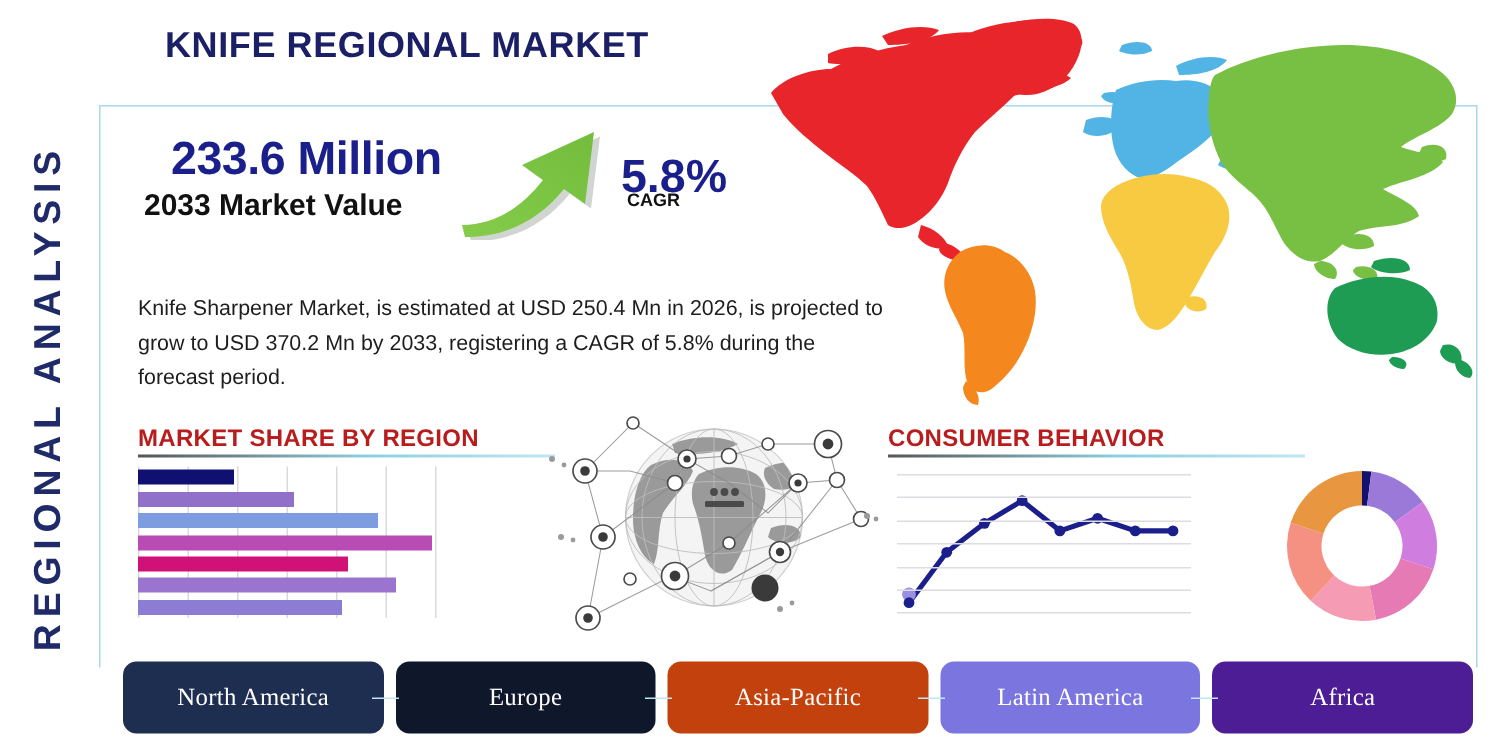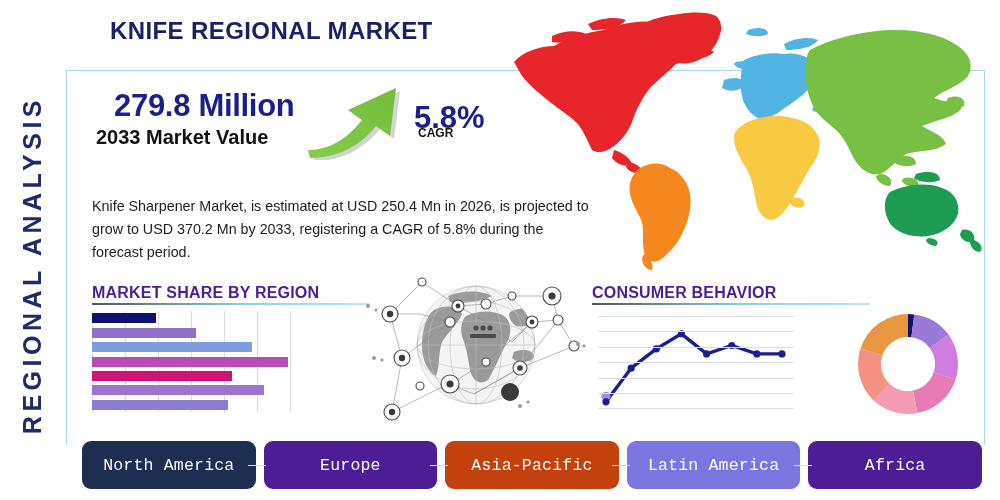--- a/index.html
+++ b/index.html
@@ -73,21 +73,21 @@
     font-family:"Liberation Sans", sans-serif;
     margin-top:11px;
   }
 
   
   .worldmap { position:absolute; left:492px; top:2px; width:508px; height:272px; }
 
   
   .sec-head {
     position:absolute;
-    font-size:16px; font-weight:700; color:#4c1d95;
+    font-size:16px; font-weight:700; color:#b91c1c;
     letter-spacing:0.2px;
   }
   .sec-rule { position:absolute; height:1.5px; }
   .rule-grad-l { background:linear-gradient(90deg,#555 0%, #8fcfe0 55%, #bfe6f2 100%); }
   .rule-grad-r { background:linear-gradient(90deg,#555 0%, #8fcfe0 55%, #bfe6f2 100%); }
 
   
   .barchart { position:absolute; left:92px; top:311px; width:200px; height:101px; }
   .bc-grid { position:absolute; inset:0; }
   .bc-vline { position:absolute; top:0; bottom:0; width:1px; background:#d9d9de; }
@@ -104,40 +104,40 @@
   
   .donut { position:absolute; left:852px; top:308px; width:112px; height:112px; }
 
   
   .regions { position:absolute; left:82px; top:441px; width:900px; height:48px;
              display:flex; gap:8px; }
   .region-btn {
     flex:1; border-radius:9px;
     display:flex; align-items:center; justify-content:center;
     color:#ffffff; font-size:16.5px; letter-spacing:0.2px;
-    font-family:Liberation Mono, monospace;
+    font-family:Liberation Serif, serif;
     cursor:pointer; user-select:none;
   }
   .region-connector{ position:absolute; top:465px; height:1.4px; background:#bfe6f2; }
 </style>
 </head>
 <body>
 
 <div id="root">
 
   <div class="side-label">
     <span>REGIONAL ANALYSIS</span>
   </div>
 
   <div class="main-title">KNIFE REGIONAL MARKET</div>
 
   <div class="panel"></div>
 
   <div class="kpi-row">
-    <div class="kpi-value">279.8 Million</div>
+    <div class="kpi-value">233.6 Million</div>
     <div class="kpi-caption">2033 Market Value</div>
 
     <div class="arrow-wrap">
       <svg viewBox="0 0 110 80" width="110" height="80">
         <defs>
           <linearGradient id="gArrow" x1="0" y1="1" x2="1" y2="0">
             <stop offset="0%" stop-color="#84cc4a"></stop>
             <stop offset="100%" stop-color="#74bd3c"></stop>
           </linearGradient>
         </defs>
@@ -384,21 +384,21 @@
        A 50 50 0 0 1 55.99999999999999 6
        L 55.99999999999999 29
        A 27 27 0 0 0 30.321474060030855 47.65654115187641 Z" fill="#e8963f"></path>
       </svg>
   </div>
 
   <div class="regions" id="regions">
       <div class="region-btn" style="background: rgb(29, 46, 80);">
         <span>North America</span>
       </div>
-      <div class="region-btn" style="background: #4c1d95; text-align: right;">
+      <div class="region-btn" style="background: #0f172a; text-align: right;">
         <span>Europe</span>
       </div>
       <div class="region-btn" style="background: #c2410c;">
         <span>Asia-Pacific</span>
       </div>
       <div class="region-btn" style="background: rgb(123, 117, 224); text-align: right;">
         <span>Latin America</span>
       </div>
       <div class="region-btn" style="background: #4c1d95;">
         <span>Africa</span>

